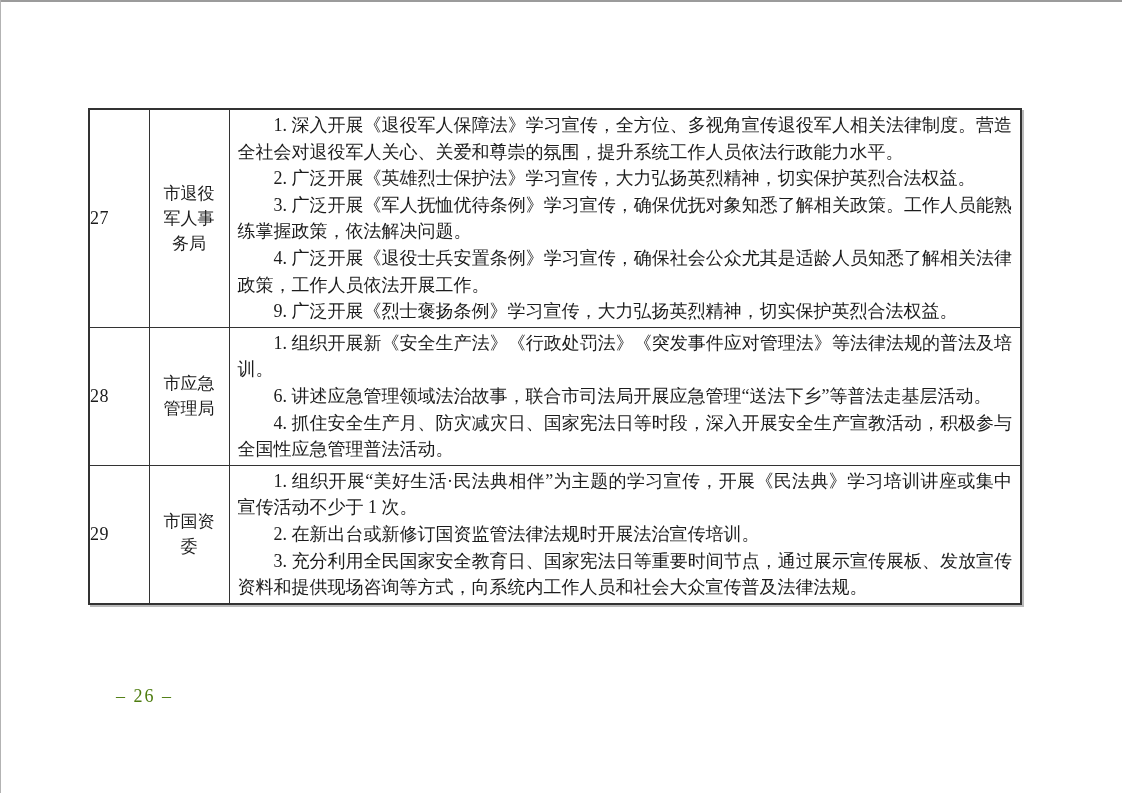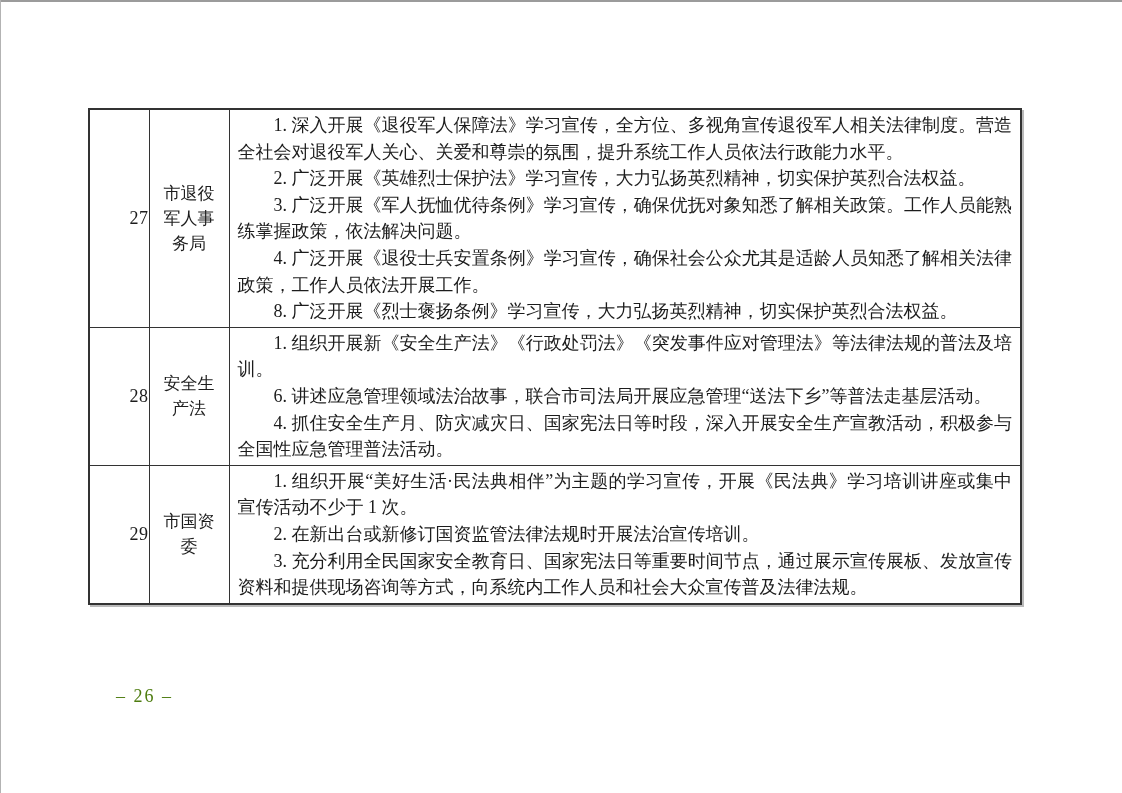--- a/index.html
+++ b/index.html
@@ -29,21 +29,21 @@
     color: #1c1c1c;
     box-shadow: 2px 2px 0 rgba(130,130,130,0.55);
   }
   table.doc-table td {
     border: 1px solid #333333;
     vertical-align: middle;
   }
   table.doc-table { border: 2px solid #333333; }
   td.num-cell {
     width: 60px;
-    text-align: right;
+    text-align: left;
     font-size: 18px;
     letter-spacing: 0.5px;
   }
   td.dept-cell {
     width: 80px;
     text-align: center;
     font-size: 17px;
     line-height: 25px;
     padding: 2px 12px;
   }
@@ -79,26 +79,26 @@
 <table class="doc-table">
   <tbody>
     <tr class="row-27">
       <td class="num-cell">27</td>
       <td class="dept-cell">市退役军人事务局</td>
       <td class="tasks-cell">
         <p>1. 深入开展《退役军人保障法》学习宣传，全方位、多视角宣传退役军人相关法律制度。营造全社会对退役军人关心、关爱和尊崇的氛围，提升系统工作人员依法行政能力水平。</p>
         <p>2. 广泛开展《英雄烈士保护法》学习宣传，大力弘扬英烈精神，切实保护英烈合法权益。</p>
         <p>3. 广泛开展《军人抚恤优待条例》学习宣传，确保优抚对象知悉了解相关政策。工作人员能熟练掌握政策，依法解决问题。</p>
         <p>4. 广泛开展《退役士兵安置条例》学习宣传，确保社会公众尤其是适龄人员知悉了解相关法律政策，工作人员依法开展工作。</p>
-        <p>8. 广泛开展《烈士褒扬条例》学习宣传，大力弘扬英烈精神，切实保护英烈合法权益。</p>
+        <p>9. 广泛开展《烈士褒扬条例》学习宣传，大力弘扬英烈精神，切实保护英烈合法权益。</p>
       </td>
     </tr>
     <tr class="row-28">
       <td class="num-cell">28</td>
-      <td class="dept-cell">安全生产法</td>
+      <td class="dept-cell">市应急管理局</td>
       <td class="tasks-cell">
         <p>1. 组织开展新《安全生产法》《行政处罚法》《突发事件应对管理法》等法律法规的普法及培训。</p>
         <p>6. 讲述应急管理领域法治故事，联合市司法局开展应急管理“送法下乡”等普法走基层活动。</p>
         <p>4. 抓住安全生产月、防灾减灾日、国家宪法日等时段，深入开展安全生产宣教活动，积极参与全国性应急管理普法活动。</p>
       </td>
     </tr>
     <tr class="row-29">
       <td class="num-cell">29</td>
       <td class="dept-cell">市国资委</td>
       <td class="tasks-cell">

